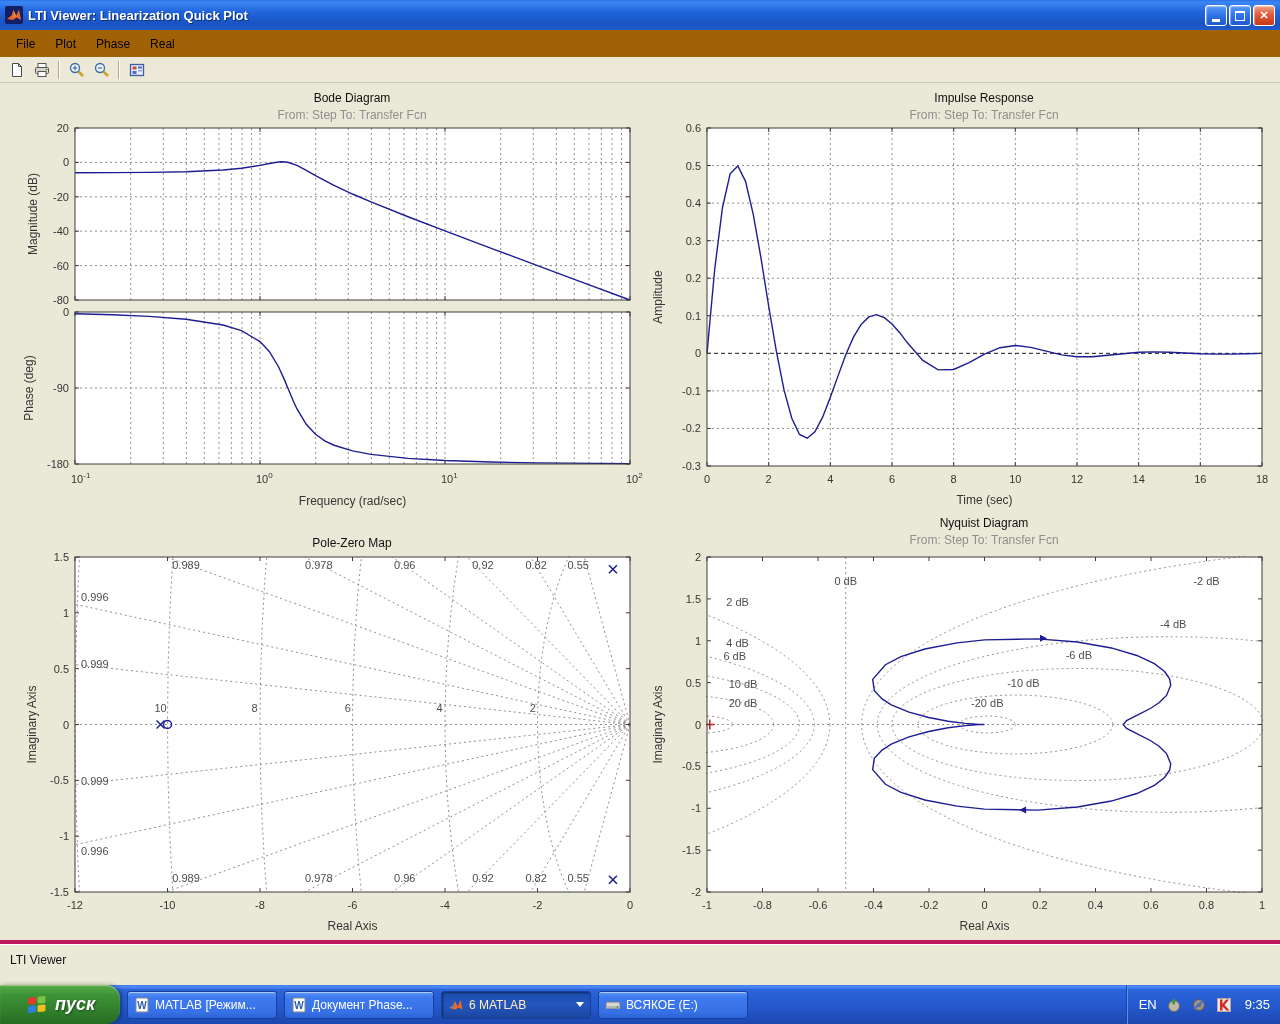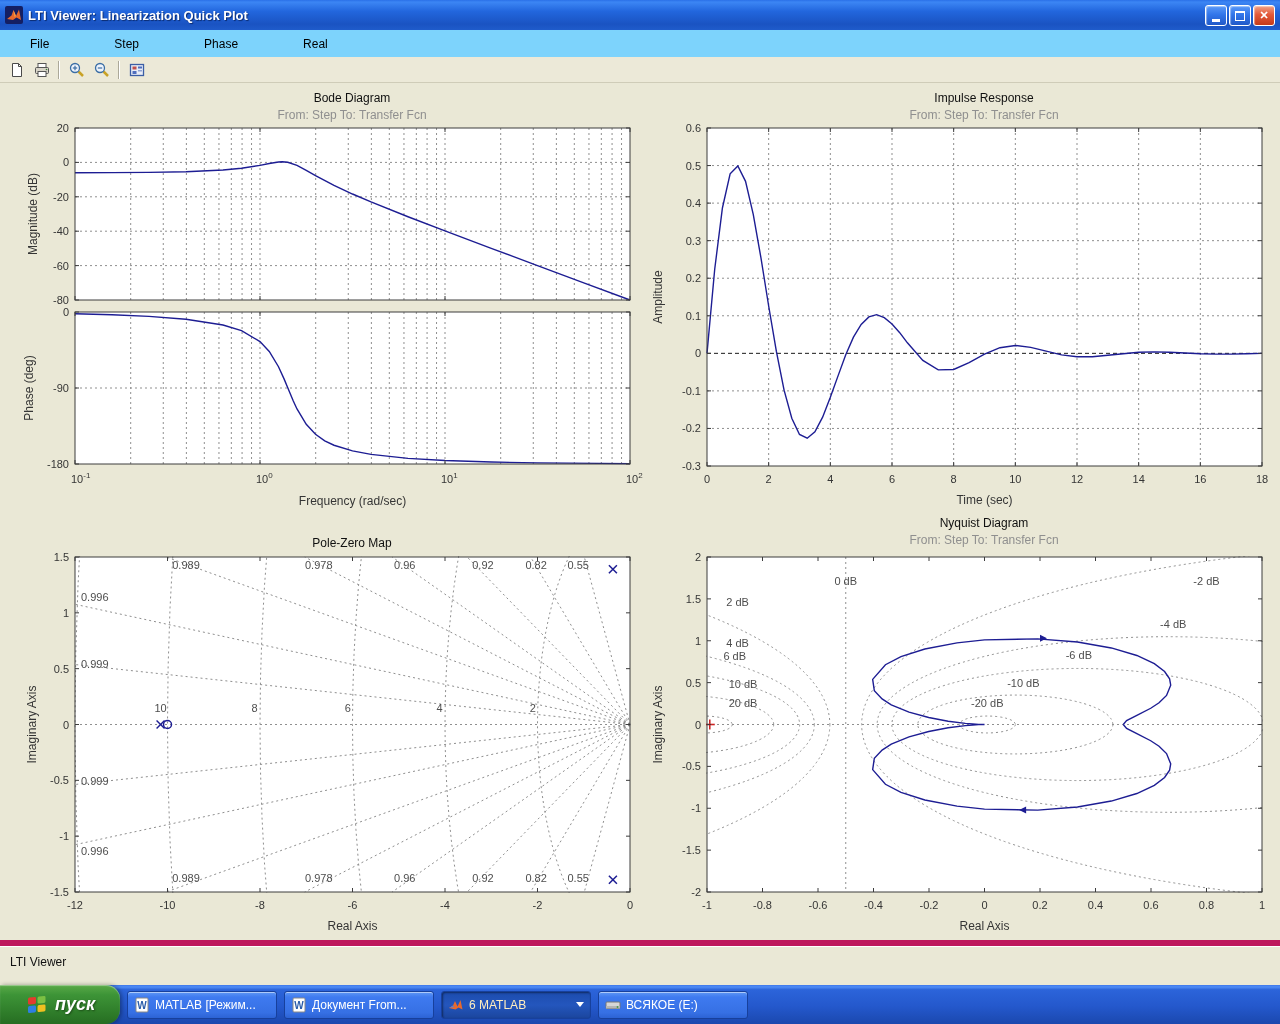--- a/index.html
+++ b/index.html
@@ -16,22 +16,22 @@
   .winbtns{display:flex;gap:2px;}
   .winbtn{width:22px;height:21px;border:1px solid #fff;border-radius:3px;
     background:linear-gradient(180deg,#5a99f8 0%,#3276ea 45%,#2159c8 100%);
     color:#fff;font-size:11px;line-height:19px;text-align:center;box-sizing:border-box;
     box-shadow:inset 1px 1px 1px rgba(255,255,255,.45);cursor:default;}
   .winbtn.close{background:linear-gradient(180deg,#f0a184 0%,#e4593a 45%,#c43a18 100%);font-weight:bold;}
   .glyph-min{display:inline-block;width:8px;height:3px;background:#fff;margin-top:13px;}
   .glyph-restore{display:inline-block;width:8px;height:7px;border:1px solid #fff;border-top:2px solid #fff;margin-top:5px;}
 
   
-  .menubar{position:absolute;top:30px;left:0;width:1280px;height:27px;background:#7dd3fc;
-    display:flex;align-items:center;padding-left:20px;box-sizing:border-box;gap:45px;}
+  .menubar{position:absolute;top:30px;left:0;width:1280px;height:27px;background:#a16207;
+    display:flex;align-items:center;padding-left:6px;box-sizing:border-box;}
   .menu-item{font-size:12px;color:#000;padding:4px 10px;}
   .toolbar{position:absolute;top:57px;left:0;width:1280px;height:26px;background:#ece9d8;
     display:flex;align-items:center;padding-left:4px;box-sizing:border-box;
     border-bottom:1px solid #cfccb8;}
   .tbtn{width:25px;height:22px;display:flex;align-items:center;justify-content:center;}
   .tsep{width:1px;height:18px;background:#aca899;border-right:1px solid #fff;margin:0 4px;}
 
   
   .figure-area{position:absolute;top:83px;left:0;width:1280px;height:857px;background:#eae8d6;}
   svg text{font-family:"Liberation Sans",sans-serif;}
@@ -45,21 +45,21 @@
   .psub{font-size:12px;fill:#8f8f8f;}
   .alabel{font-size:12px;fill:#353535;}
   .nlab{font-size:11px;fill:#4d4d4d;}
   .sup{font-size:8px;}
   .marker{stroke:#1d1d93;fill:none;stroke-width:1.5;}
   .crit{stroke:#cc2222;stroke-width:1.6;}
   .arrowhead{fill:#1d1d93;stroke:none;}
 
   
   .statusbar{position:absolute;top:940px;left:0;width:1280px;height:45px;background:#eae8d6;
-    border-top:6px solid #be185d;box-shadow:inset 0 1px 0 #fff;box-sizing:border-box;
+    border-top:4px solid #be185d;box-shadow:inset 0 1px 0 #fff;box-sizing:border-box;
     font-size:12px;color:#111;padding:9px 0 0 10px;}
 
   
   .taskbar{position:absolute;top:985px;left:0;width:1280px;height:39px;
     background:linear-gradient(180deg,#3d77ea 0%,#4f8cf5 5%,#2c64da 12%,#2458cc 55%,#1b48ae 100%);
     display:flex;align-items:center;}
   .startbtn{height:39px;width:120px;border-radius:0 14px 14px 0;
     background:linear-gradient(180deg,#5aaa48 0%,#3d9437 25%,#2f7d2a 70%,#266d22 100%);
     display:flex;align-items:center;justify-content:center;gap:6px;
     box-shadow:2px 0 4px rgba(0,0,0,.35), inset 0 1px 1px rgba(255,255,255,.4);flex:0 0 auto;}
@@ -98,21 +98,21 @@
     <span class="title-text">LTI Viewer: Linearization Quick Plot</span>
     <span class="winbtns">
       <span class="winbtn"><span class="glyph-min"></span></span>
       <span class="winbtn"><span class="glyph-restore"></span></span>
       <span class="winbtn close">✕</span>
     </span>
   </div>
 
   <div class="menubar">
     <span class="menu-item">File</span>
-    <span class="menu-item">Step</span>
+    <span class="menu-item">Plot</span>
     <span class="menu-item">Phase</span>
     <span class="menu-item">Real</span>
   </div>
 
   <div class="toolbar">
     <span class="tbtn">
       <svg width="16" height="16" viewBox="0 0 16 16">
         <path d="M3.5 1.5 h6 l3 3 v10 h-9 z" fill="#fff" stroke="#4a4a4a"></path>
         <path d="M9.5 1.5 v3 h3" fill="none" stroke="#4a4a4a"></path>
       </svg>
@@ -595,34 +595,51 @@
           <rect x="2" y="1" width="12" height="14" rx="1" fill="#fff" stroke="#888"></rect>
           <text x="8" y="12" text-anchor="middle" font-size="10" font-weight="bold" fill="#2a5caa">W</text>
         </svg>
         <span class="lbl">MATLAB [Режим...</span>
       </div>
       <div class="taskbtn">
         <svg class="tray-icon" viewBox="0 0 16 16">
           <rect x="2" y="1" width="12" height="14" rx="1" fill="#fff" stroke="#888"></rect>
           <text x="8" y="12" text-anchor="middle" font-size="10" font-weight="bold" fill="#2a5caa">W</text>
         </svg>
-        <span class="lbl">Документ From...</span>
+        <span class="lbl">Документ Phase...</span>
       </div>
       <div class="taskbtn active">
         <svg class="tray-icon" viewBox="0 0 16 16">
           <path d="M1 11 L5 8.5 L7 4 L9.5 9.5 L12.5 3 L14.5 12.5 L10.5 10.5 L7.5 12.5 Z" fill="#e8692c"></path>
           <path d="M1 11 L5 8.5 L6.5 10 Z" fill="#5d7fd0"></path>
         </svg>
         <span class="lbl">6 MATLAB</span>
         <span class="drop-arrow"></span>
       </div>
       <div class="taskbtn">
         <svg class="tray-icon" viewBox="0 0 16 16">
           <rect x="1" y="5" width="14" height="6.5" rx="1" fill="#d6d6d6" stroke="#777"></rect>
           <rect x="1" y="9" width="14" height="2.5" fill="#b5b5b5"></rect>
           <circle cx="12.5" cy="10" r="0.9" fill="#4a9a4a"></circle>
         </svg>
         <span class="lbl">ВСЯКОЕ (E:)</span>
       </div>
     </div>
+    <div class="tray">
+      <span class="tray-lang">EN</span>
+      <svg class="tray-icon" viewBox="0 0 16 16">
+        <circle cx="8" cy="9" r="5.5" fill="#bdb8a8" stroke="#6a685e"></circle>
+        <path d="M8 8 C5 6 5 2.5 8.5 1.5 C9.5 4 9.5 6 8 8 Z" fill="#3f9a3a"></path>
+      </svg>
+      <svg class="tray-icon" viewBox="0 0 16 16">
+        <circle cx="8" cy="8" r="5.5" fill="#9a9488" stroke="#5d594f"></circle>
+        <circle cx="8" cy="8" r="2" fill="#6d675c"></circle>
+        <line x1="3" y1="12" x2="12" y2="4" stroke="#4a6fd0" stroke-width="2"></line>
+      </svg>
+      <svg class="tray-icon" viewBox="0 0 16 16">
+        <rect x="1.5" y="1.5" width="13" height="13" fill="#efe9e2" stroke="#b8a8a0"></rect>
+        <path d="M4 2.5 V13.5 H6.5 V9.5 L10.5 13.5 H13.5 L8.5 8 L13 2.5 H10 L6.5 7 V2.5 Z" fill="#d42a2a"></path>
+      </svg>
+      <span class="tray-clock">9:35</span>
+    </div>
   </div>
 
 </div>
 
 </body></html>

